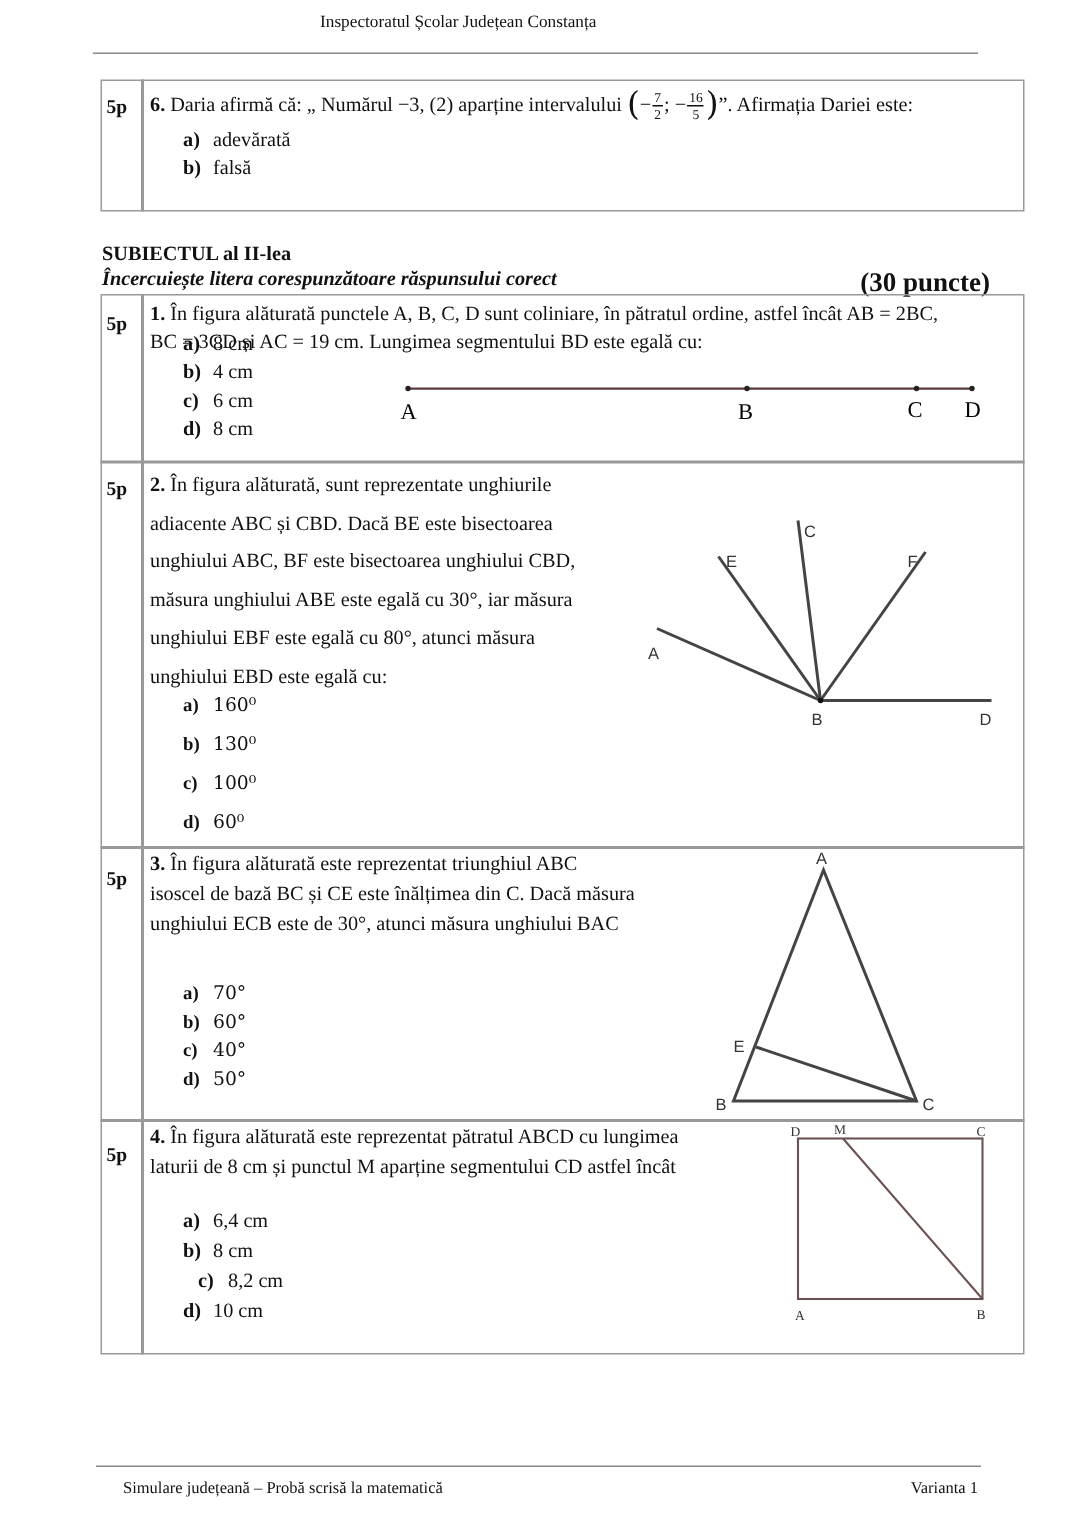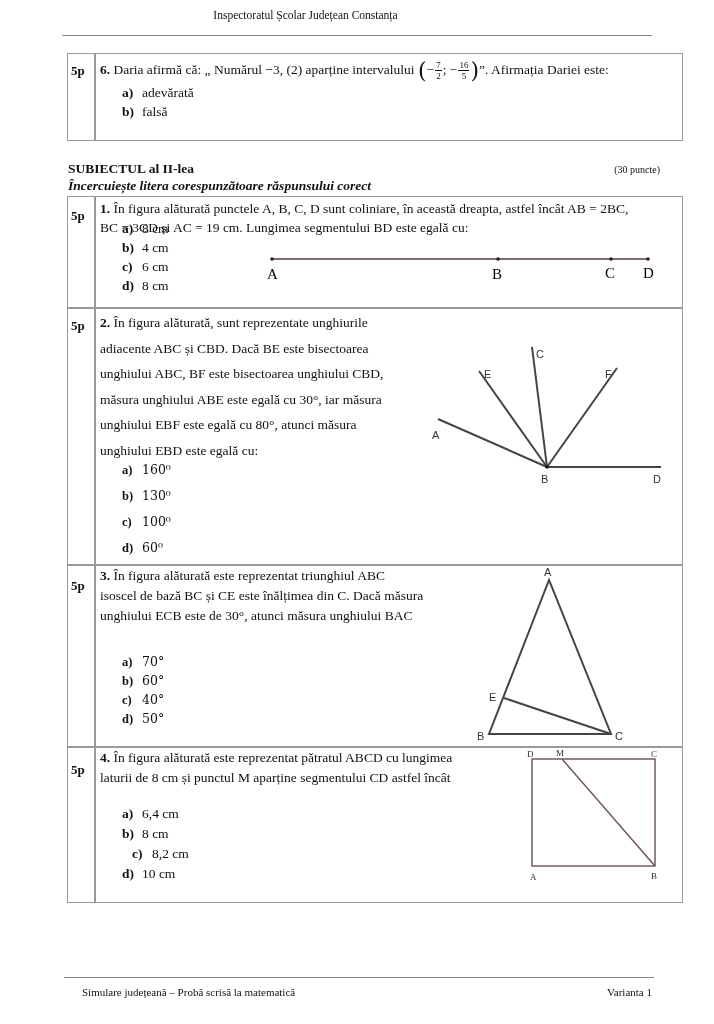--- a/index.html
+++ b/index.html
@@ -12,21 +12,21 @@
   .vline { position:absolute; width:1.5px; background:#999; }
   .hline { position:absolute; height:1.5px; background:#999; }
   .pts { position:absolute; font-weight:bold; font-size:13px; }
   .txt { position:absolute; font-size:13.5px; line-height:20px; }
   .qnum { font-weight:bold; }
   .opt { position:absolute; font-size:13.5px; }
   .opt b { display:inline-block; width:20px; }
   .mathopt { font-family:"DejaVu Serif",serif; font-size:12.5px; }
   .sec-title { left:68px; top:161px; font-weight:bold; font-size:13.5px; }
   .sec-instr { left:68px; top:178px; font-weight:bold; font-style:italic; font-size:13.5px; }
-  .sec-pts { right:54px; top:164px; font-weight:normal; font-size:10px; }
+  .sec-pts { right:54px; top:178px; font-weight:bold; font-size:18px; }
   .frac { display:inline-block; vertical-align:middle; text-align:center; font-size:9px; line-height:10px; margin:0 1px; }
   .frac span { display:block; }
   .frac .num { border-bottom:1px solid #111; padding:0 1px; }
   .paren { font-size:22px; vertical-align:middle; font-family:"DejaVu Serif",serif; font-weight:100; }
   .footer-left { left:82px; top:986px; font-size:11px; }
   .footer-right { right:62px; top:986px; font-size:11px; }
   svg text { font-family:"Liberation Sans","DejaVu Sans",sans-serif; }
   .serif-lbl { font-family:"Liberation Serif","DejaVu Serif",serif; }
 </style>
 </head>
@@ -48,21 +48,21 @@
 <div class="abs sec-instr">Încercuiește litera corespunzătoare răspunsului corect</div>
 <div class="abs sec-pts">(30 puncte)</div>
 
 <div class="tbl" style="left:67px; top:196px; width:616px; height:707px;"></div>
 <div class="vline" style="left:94px; top:196px; height:707px;"></div>
 <div class="hline" style="left:67px; top:307px; width:616px;"></div>
 <div class="hline" style="left:67px; top:564px; width:616px;"></div>
 <div class="hline" style="left:67px; top:746px; width:616px;"></div>
 
 <div class="pts" style="left:71px; top:208px;">5p</div>
-<div class="txt" style="left:100px; top:199px; white-space:nowrap;"><span class="qnum">1.</span><span> În figura alăturată punctele A, B, C, D sunt coliniare, în această dreapta, astfel încât AB = 2BC,</span></div>
+<div class="txt" style="left:100px; top:199px; white-space:nowrap;"><span class="qnum">1.</span><span> În figura alăturată punctele A, B, C, D sunt coliniare, în pătratul ordine, astfel încât AB = 2BC,</span></div>
 <div class="txt" style="left:100px; top:218px; white-space:nowrap;">BC = 3CD și AC = 19 cm. Lungimea segmentului BD este egală cu:</div>
 <div class="opt" style="left:122px; top:221px;"><b>a)</b><span>8 cm</span></div>
 <div class="opt" style="left:122px; top:240px;"><b>b)</b><span>4 cm</span></div>
 <div class="opt" style="left:122px; top:259px;"><b>c)</b><span>6 cm</span></div>
 <div class="opt" style="left:122px; top:278px;"><b>d)</b><span>8 cm</span></div>
 
 <svg class="abs" style="left:260px; top:250px;" width="410" height="40">
   <line x1="12" y1="9" x2="388" y2="9" stroke="#5a3a3a" stroke-width="1.5"></line>
   <circle cx="12" cy="9" r="1.8" fill="#222"></circle>
   <circle cx="238" cy="9" r="1.8" fill="#222"></circle>

